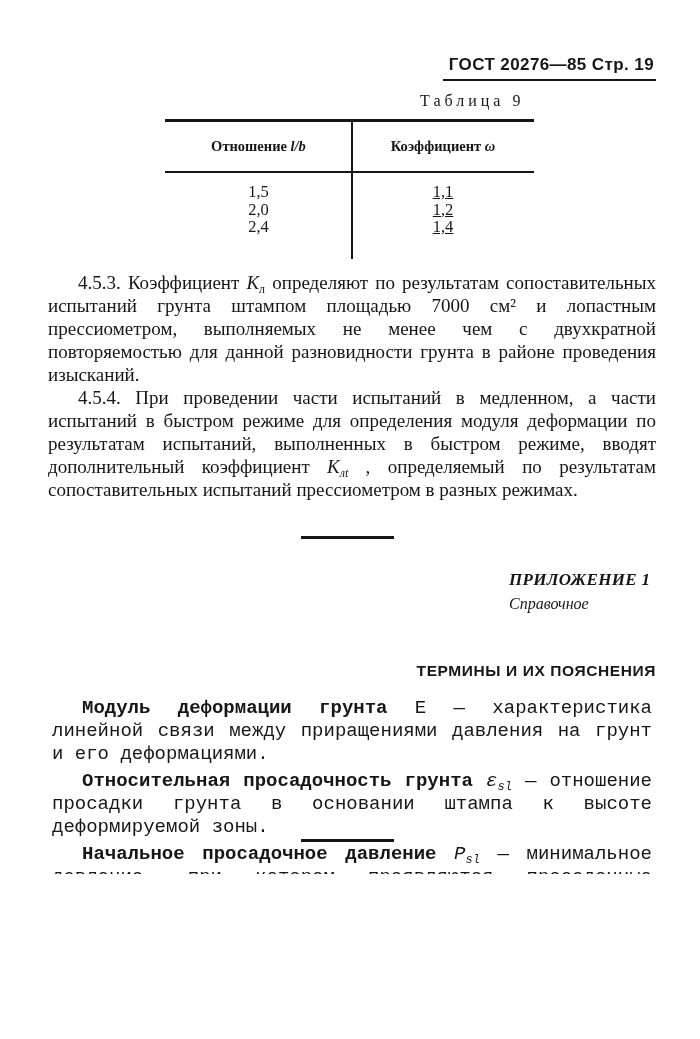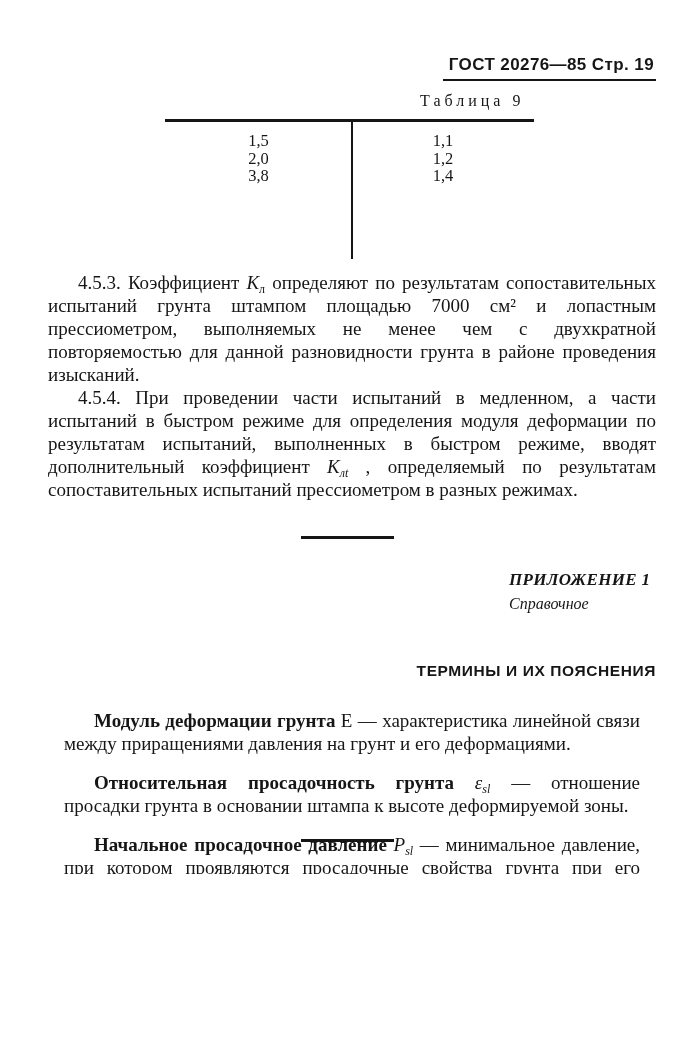--- a/index.html
+++ b/index.html
@@ -25,21 +25,21 @@
 
   
   .gtable { position:absolute; left:165px; top:119px; width:369px; height:137px; border-top:3px solid #151515; }
   .thead { display:flex; align-items:center; height:49px; border-bottom:2px solid #151515; font-size:14.5px; font-weight:bold; }
   .tcell { text-align:center; }
   .thead .tcell:first-child { width:187px; }
   .thead .tcell:last-child  { width:182px; }
   .tbodyrows { padding-top:10px; font-size:16.5px; }
   .trow { display:flex; height:17.5px; line-height:17.5px; }
   .trow .tcell:first-child { width:187px;text-align:center; }
-  .trow .tcell:last-child  { width:182px; }
+  .trow .tcell:last-child  { width:182px;text-decoration:underline; }
   .vline { position:absolute; top:0; left:186px; width:2px; height:137px; background:#151515; }
 
   
   .bodytext { position:absolute; left:48px; top:271px; width:608px; font-size:19px; line-height:23px; text-align:justify; }
   .para { margin:0; text-indent:30px; }
 
   
   .rule { position:absolute; height:2.5px; background:#151515; }
   .rule1 { left:301px; top:536px; width:93px; }
   .rule2 { left:301px; top:839px; width:93px; }
@@ -49,45 +49,49 @@
   .app-title { font-weight:bold; font-size:17px; letter-spacing:0.3px; white-space:nowrap; }
   .app-sub { font-size:16px; margin-top:5px; }
 
   
   .terms-heading {
     position:absolute; left:48px; top:662px; width:608px; text-align:right;
     font-family:"Liberation Sans","DejaVu Sans",sans-serif; font-weight:bold;
     font-size:15.5px; letter-spacing:0.6px;
   }
   .terms { position:absolute; left:48px; top:693px; width:608px; font-size:19px; line-height:23px; text-align:justify; }
-  .term { margin:16px; text-indent:30px; }
+  .term { margin:4px; text-indent:30px;font-family:Liberation Mono, monospace; }
 </style>
 </head>
 <body>
 
 <div class="page">
 
   <div class="running-head">
     <span class="head-text">ГОСТ 20276—85 Стр. 19</span>
   </div>
 
   <div class="table-caption">Таблица 9</div>
 
   <div class="gtable">
+    <div class="thead">
+      <div class="tcell"><span>Отношение </span><span class="i">l/b</span></div>
+      <div class="tcell"><span>Коэффициент </span><span class="i">ω</span></div>
+    </div>
     <div class="tbodyrows">
         <div class="trow">
           <div class="tcell">1,5</div>
           <div class="tcell">1,1</div>
         </div>
         <div class="trow">
           <div class="tcell">2,0</div>
           <div class="tcell">1,2</div>
         </div>
         <div class="trow">
-          <div class="tcell">3,8</div>
+          <div class="tcell">2,4</div>
           <div class="tcell">1,4</div>
         </div>
       </div>
     <div class="vline"></div>
   </div>
 
   <div class="bodytext">
     <p class="para"><span>4.5.3. Коэффициент </span><span class="i">К</span><sub>л</sub><span> определяют по результатам сопоставительных испытаний грунта штампом площадью 7000 см² и лопастным прессиометром,  выполняемых не менее чем с двухкратной повторяемостью для данной разновидности грунта в районе проведения изысканий.</span></p>
     <p class="para"><span>4.5.4. При проведении части  испытаний в медленном, а части испытаний в быстром режиме для определения модуля деформации по результатам испытаний, выполненных в быстром режиме, вводят дополнительный коэффициент </span><span class="i">К</span><sub class="i">лt</sub><span> , определяемый по результатам сопоставительных испытаний прессиометром в разных режимах.</span></p>
   </div>

